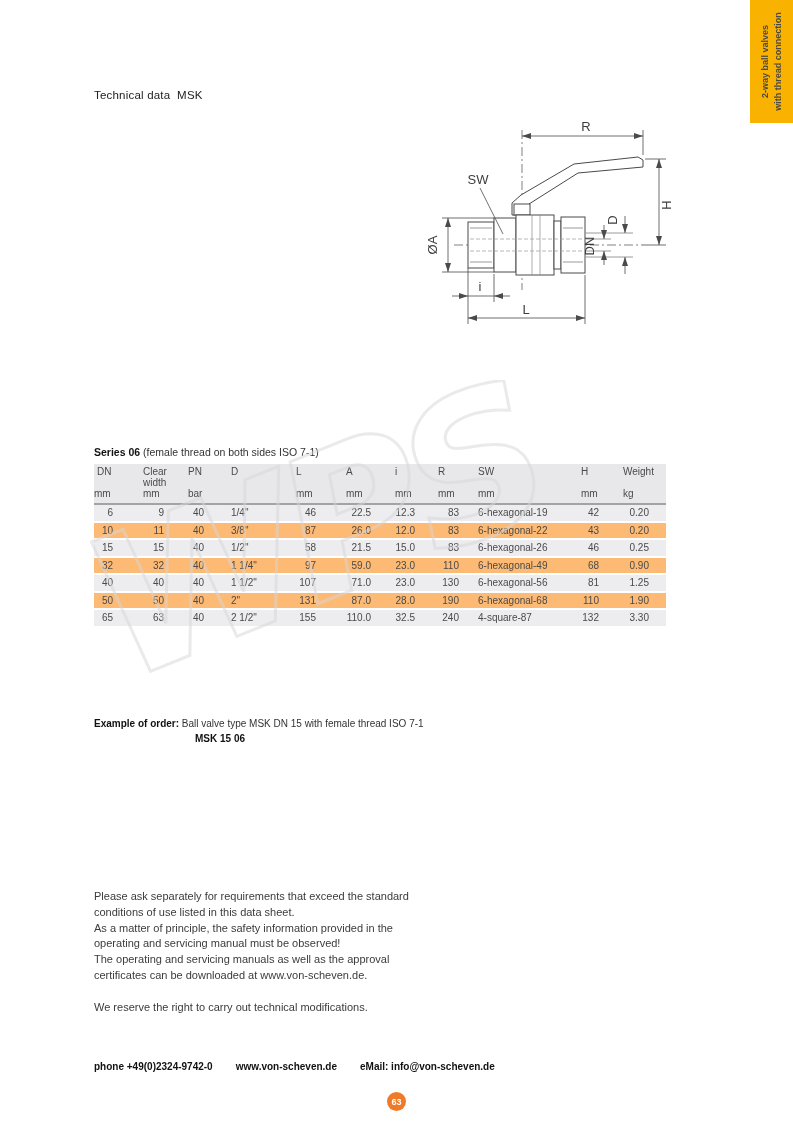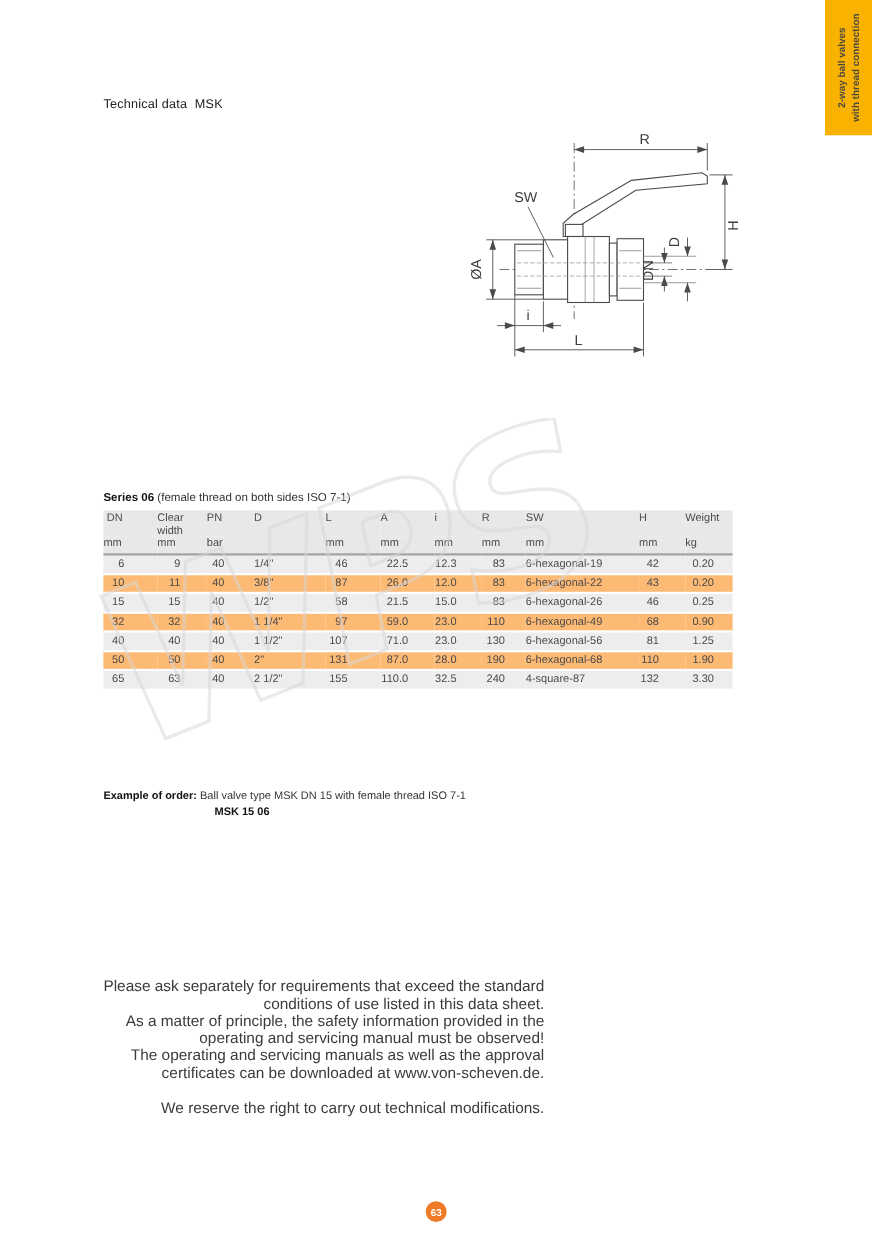--- a/index.html
+++ b/index.html
@@ -30,21 +30,21 @@
   .spec-table tr.even td{background:#EDEDEF;}
   .spec-table tr.odd td{background:#fdba74;}
   td.num{text-align:right;}
   td.txt{text-align:left;}
   td.c0{padding-right:30px}td.c1{padding-right:24px}td.c2{padding-right:27px}
   td.c4{padding-right:30px}td.c5{padding-right:24px}td.c6{padding-right:23px}
   td.c7{padding-right:19px}td.c9{padding-right:24px}td.c10{padding-right:17px}
   .example{position:absolute;left:94px;top:716px;font-size:10px;color:#333;line-height:15px;}
   .example .lbl{font-weight:bold;color:#111;}
   .example .code{margin-left:101px;font-weight:bold;color:#111;}
-  .notes{position:absolute;left:94px;top:889px;font-size:14px;color:#3b3b3b;line-height:15.8px;text-align:right;}
+  .notes{position:absolute;left:94px;top:889px;font-size:11px;color:#3b3b3b;line-height:15.8px;}
   .reservation{margin-top:16px;}
   .footer{position:absolute;left:94px;top:1061px;font-size:10px;font-weight:bold;color:#111;
         display:flex;gap:23px;}
   .badge{position:absolute;left:387px;top:1092px;width:19px;height:19px;border-radius:50%;
         background:#EF7B28;color:#fff;font-size:9px;font-weight:bold;
         display:flex;align-items:center;justify-content:center;}
   .watermark{position:absolute;left:60px;top:380px;z-index:6;pointer-events:none;opacity:.5;}
 </style>
 </head>
 <body>
@@ -265,20 +265,25 @@
         <div>Please ask separately for requirements that exceed the standard</div>
         <div>conditions of use listed in this data sheet.</div>
         <div>As a matter of principle, the safety information provided in the</div>
         <div>operating and servicing manual must be observed!</div>
         <div>The operating and servicing manuals as well as the approval</div>
         <div>certificates can be downloaded at www.von-scheven.de.</div>
       </div>
     <div class="reservation">We reserve the right to carry out technical modifications.</div>
   </div>
 
+  <div class="footer">
+    <span>phone +49(0)2324-9742-0</span>
+    <span>www.von-scheven.de</span>
+    <span>eMail: info@von-scheven.de</span>
+  </div>
 
   <div class="badge" style="background: rgb(239, 123, 40);">63</div>
 
   <svg class="watermark" width="560" height="350" viewBox="0 0 560 350">
     <text x="280" y="215" text-anchor="middle" font-size="195" font-weight="bold" font-style="italic" font-family="DejaVu Sans, sans-serif" fill="none" stroke="#d7d7da" stroke-width="3" letter-spacing="-12" transform="rotate(-22 280 215)">WPS</text>
   </svg>
 
 </div>
 
 </body></html>

